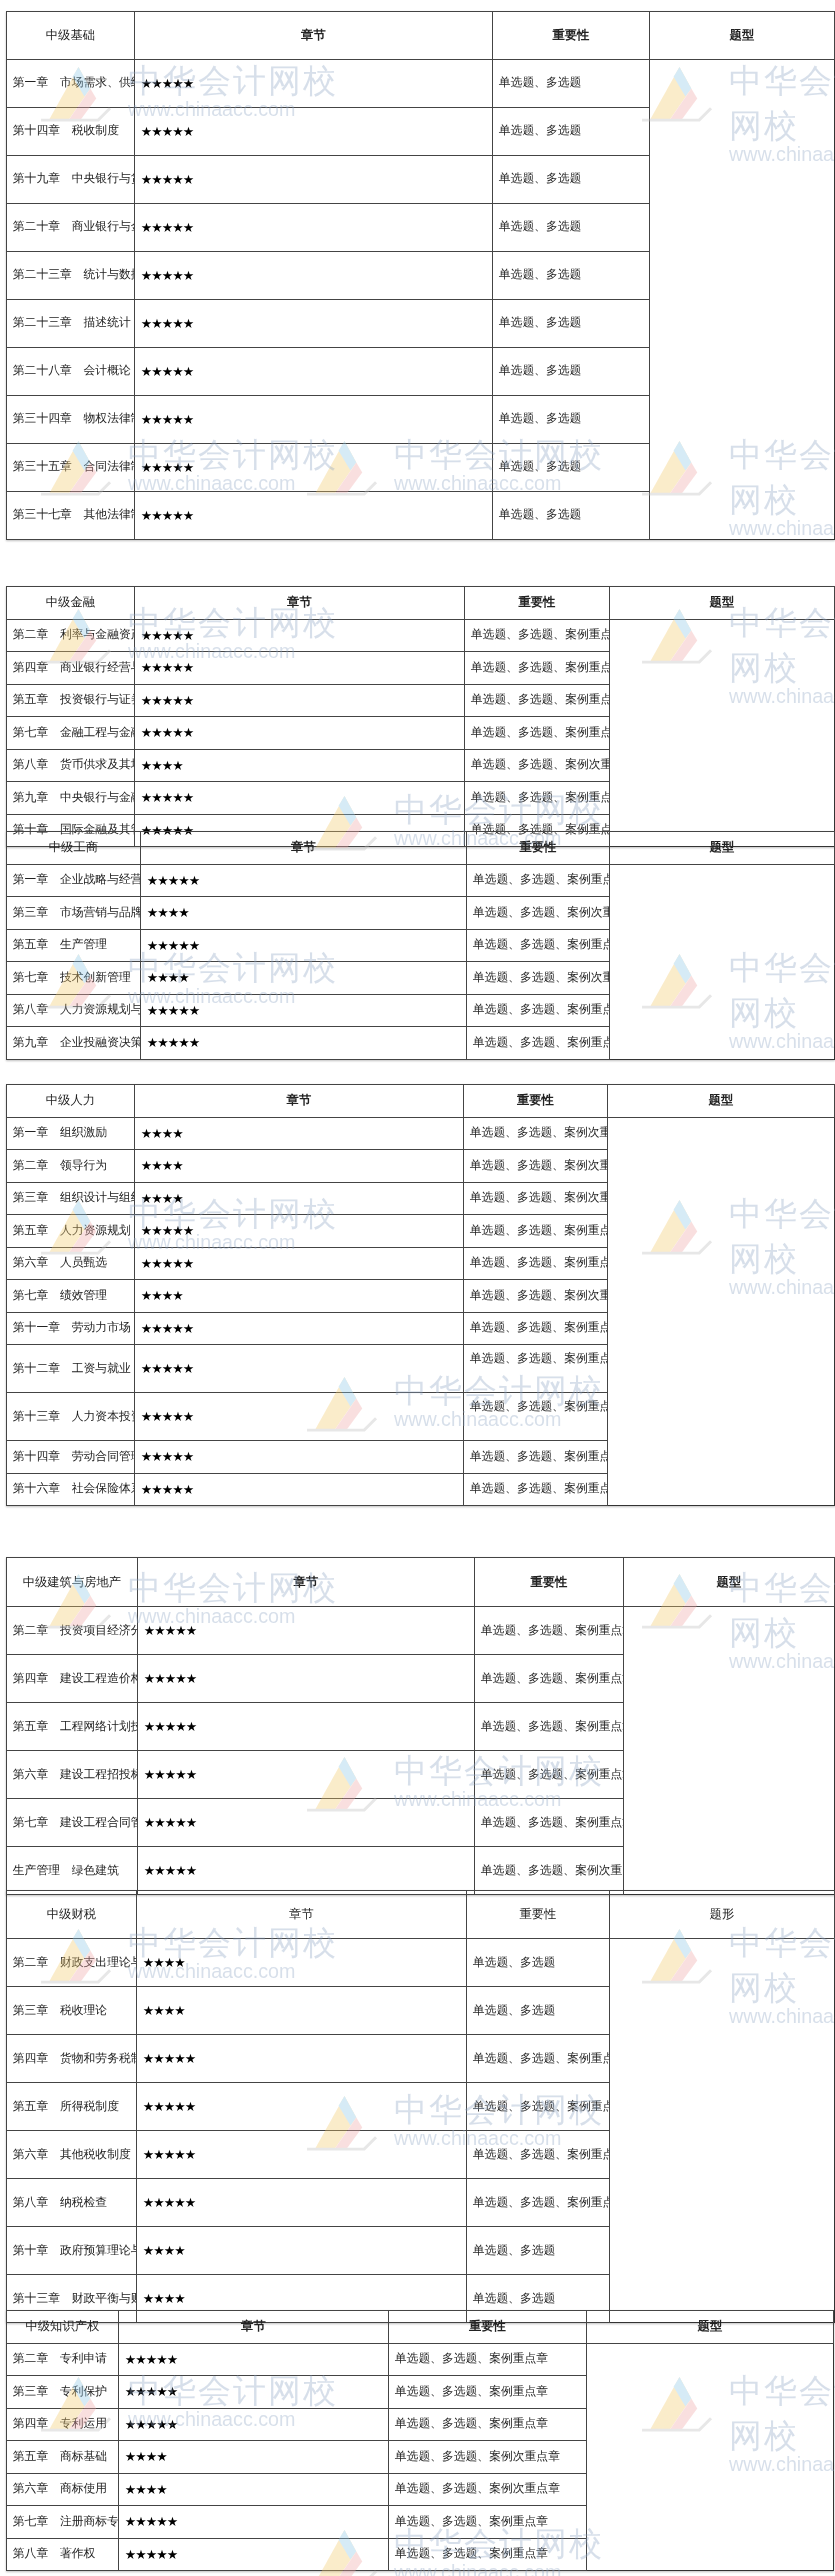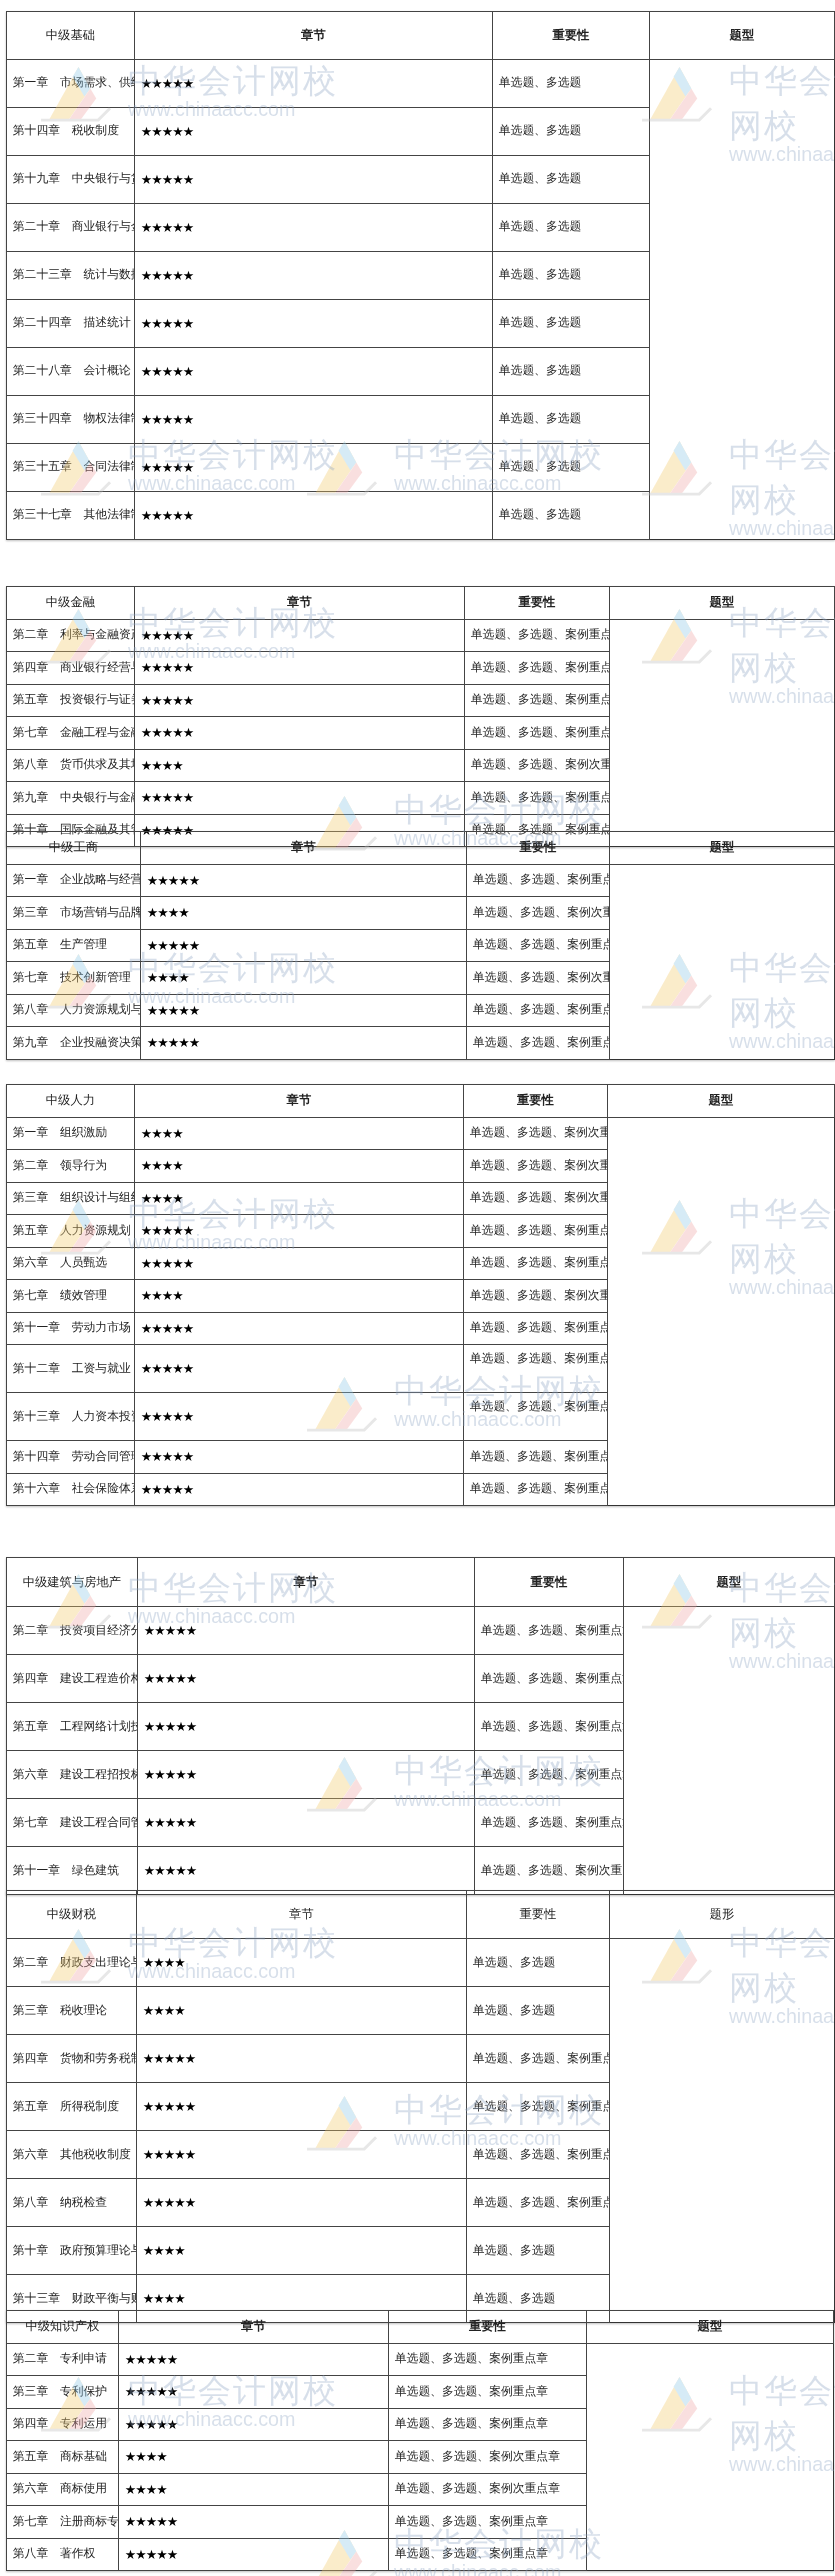--- a/index.html
+++ b/index.html
@@ -58,21 +58,21 @@
           <td>第二十章　商业银行与金融市场</td>
           <td class="stars">★★★★★</td>
           <td>单选题、多选题</td>
         </tr>
         <tr style="height: 48px;">
           <td>第二十三章　统计与数据科学</td>
           <td class="stars">★★★★★</td>
           <td>单选题、多选题</td>
         </tr>
         <tr style="height: 48px;">
-          <td>第二十四章　描述统计</td>
+          <td>第二十三章　描述统计</td>
           <td class="stars">★★★★★</td>
           <td>单选题、多选题</td>
         </tr>
         <tr style="height: 48px;">
           <td>第二十八章　会计概论</td>
           <td class="stars">★★★★★</td>
           <td>单选题、多选题</td>
         </tr>
         <tr style="height: 48px;">
           <td>第三十四章　物权法律制度</td>
@@ -304,21 +304,21 @@
           <td>第六章　建设工程招投标</td>
           <td class="stars">★★★★★</td>
           <td>单选题、多选题、案例重点章</td>
         </tr>
         <tr style="height: 48px;">
           <td>第七章　建设工程合同管理</td>
           <td class="stars">★★★★★</td>
           <td>单选题、多选题、案例重点章</td>
         </tr>
         <tr style="height: 48px;">
-          <td>第十一章　绿色建筑</td>
+          <td>生产管理　绿色建筑</td>
           <td class="stars">★★★★★</td>
           <td>单选题、多选题、案例次重点章</td>
         </tr>
       </tbody>
   </table>
 
   <table class="tbl" style="top: 1866px; margin-top: 24px;">
     <colgroup>
         <col class="c0" style="width: 130px;">
         <col class="c1" style="width: 330px;">

